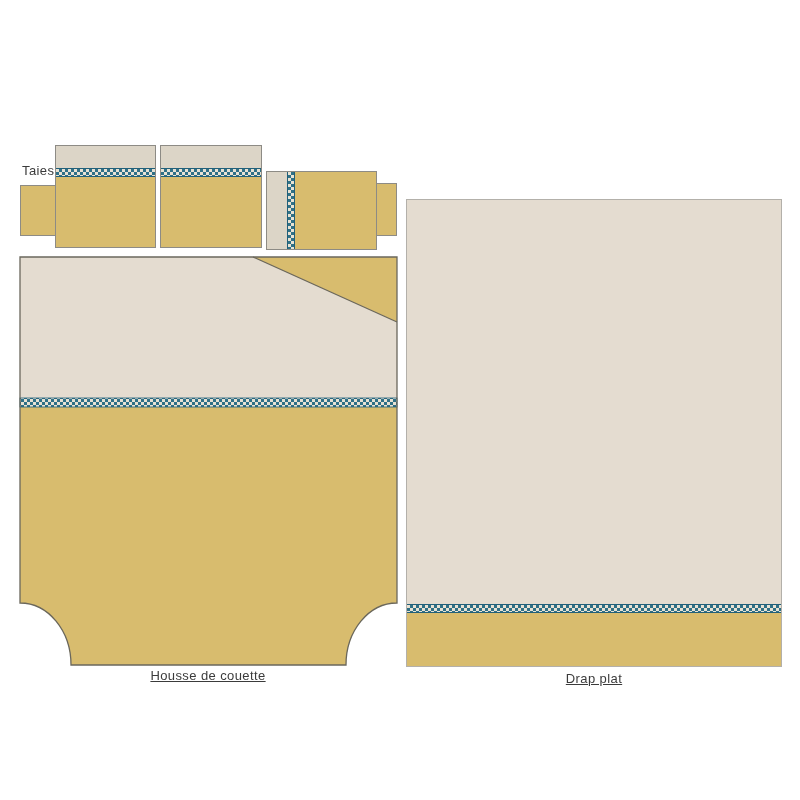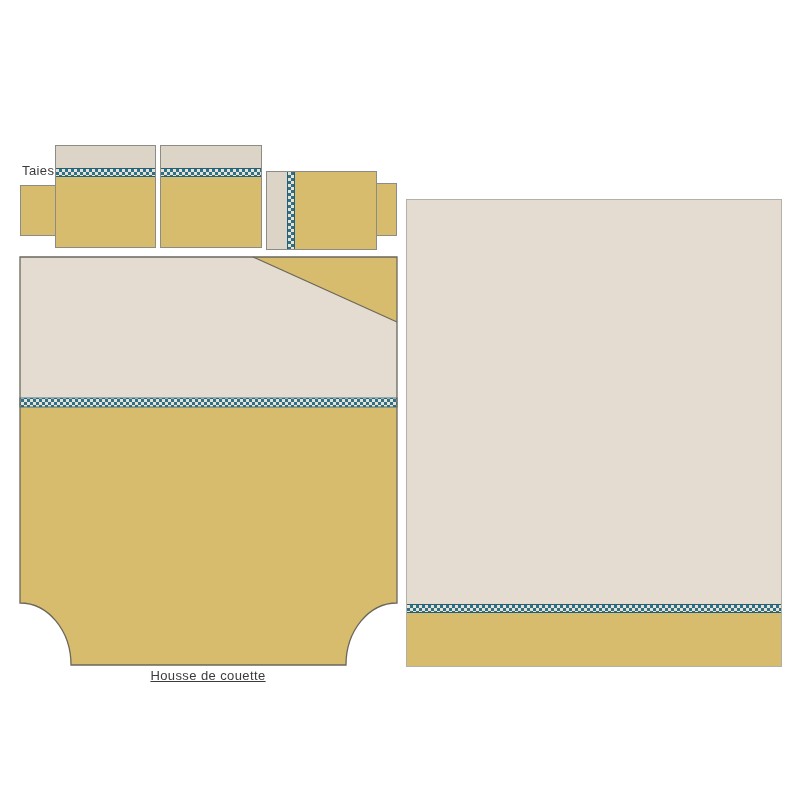--- a/index.html
+++ b/index.html
@@ -103,14 +103,15 @@
     <path d="M20 257 H397 V603 A51 62 0 0 0 346 665 H71 A51 62 0 0 0 20 603 Z" fill="none" stroke="#6a675c" stroke-width="1.3"></path>
   </svg>
 
   <div class="label center" style="left:98px; top:668px; width:220px;">Housse de couette</div>
 
   <div class="piece beige border-light" style="left:406px; top:199px; width:376px; height:468px;">
     <div class="stitch-h" style="top:404px;"></div>
     <div class="mustard" style="position:absolute; left:0; right:0; top:413px; bottom:0;"></div>
   </div>
 
+  <div class="label center" style="left:484px; top:671px; width:220px;">Drap plat</div>
 
 </div>
 
 </body></html>

